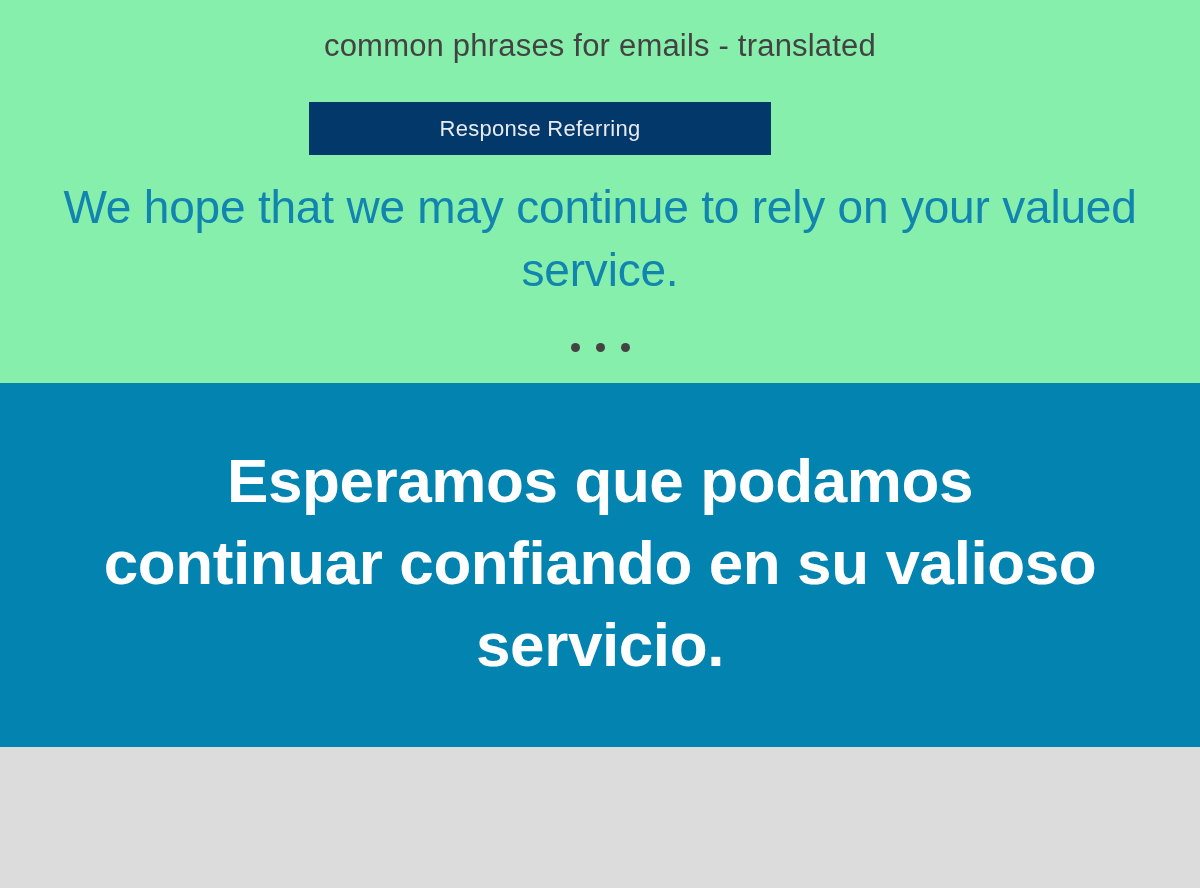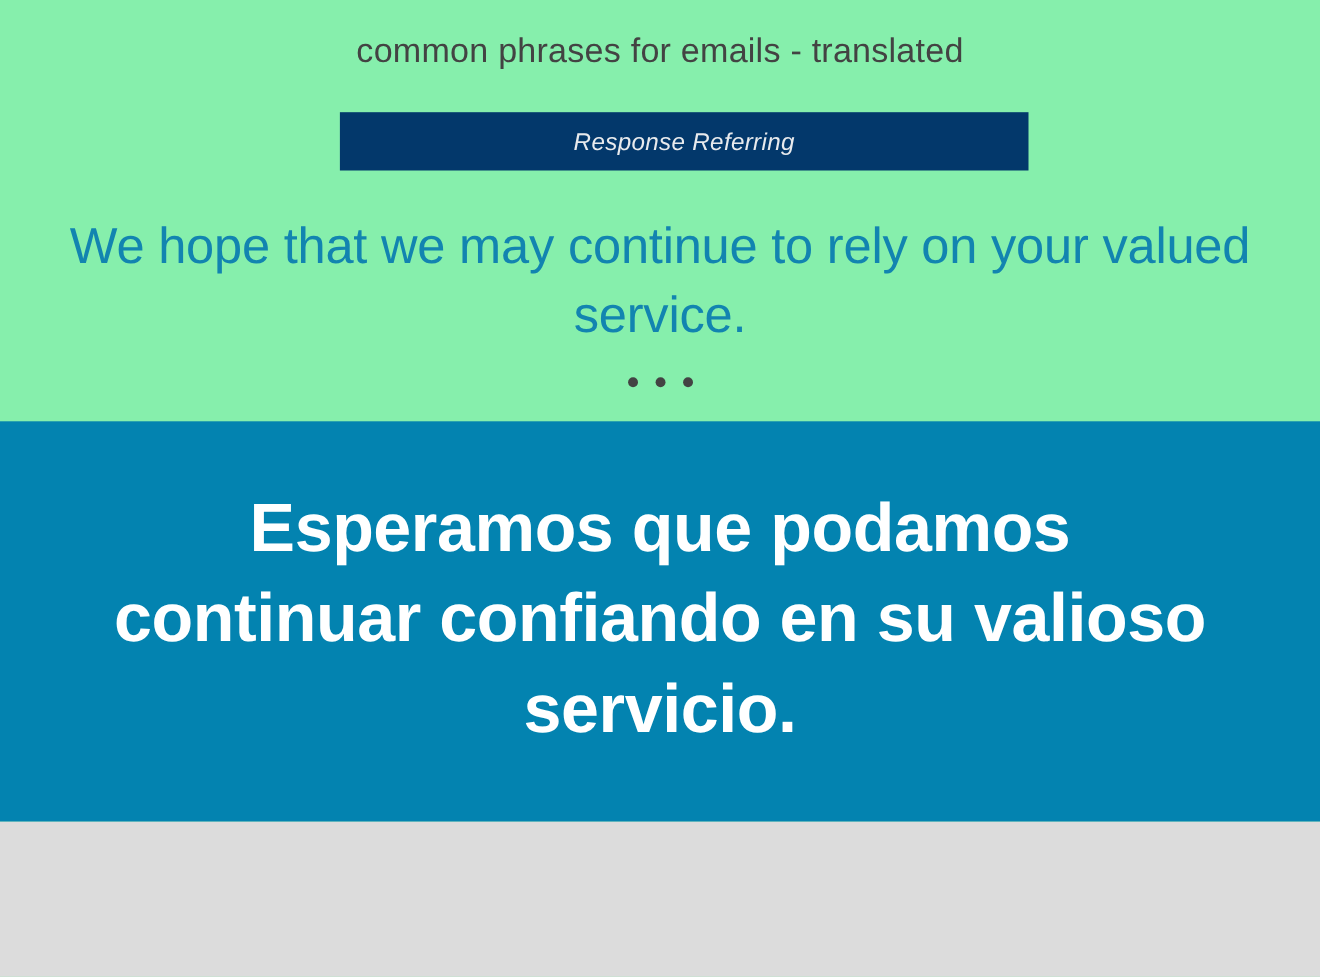--- a/index.html
+++ b/index.html
@@ -35,42 +35,41 @@
     color: #434343;
     line-height: 44px;
     white-space: nowrap;
   }
 
   
   .category-badge {
     position: absolute;
     left: 309px;
     top: 102px;
-    width: 626px;
+    width: 462px;
     height: 53px;
     background: #03386b;
     display: flex;
     align-items: center;
     justify-content: center;
-    font-style: italic;
   }
   .category-badge-label {
     color: #e8eaed;
     font-size: 22px;
     font-weight: 400;
     letter-spacing: 0.3px;
     line-height: 1;
     white-space: nowrap;
   }
 
   
   .source-phrase {
     position: absolute;
     left: 60px;
-    top: 192px;
+    top: 176px;
     width: 1080px;
     text-align: center;
     color: #1284b0;
     font-size: 46px;
     font-weight: 400;
     line-height: 63px;
     letter-spacing: -0.2px;
   }
 
   

